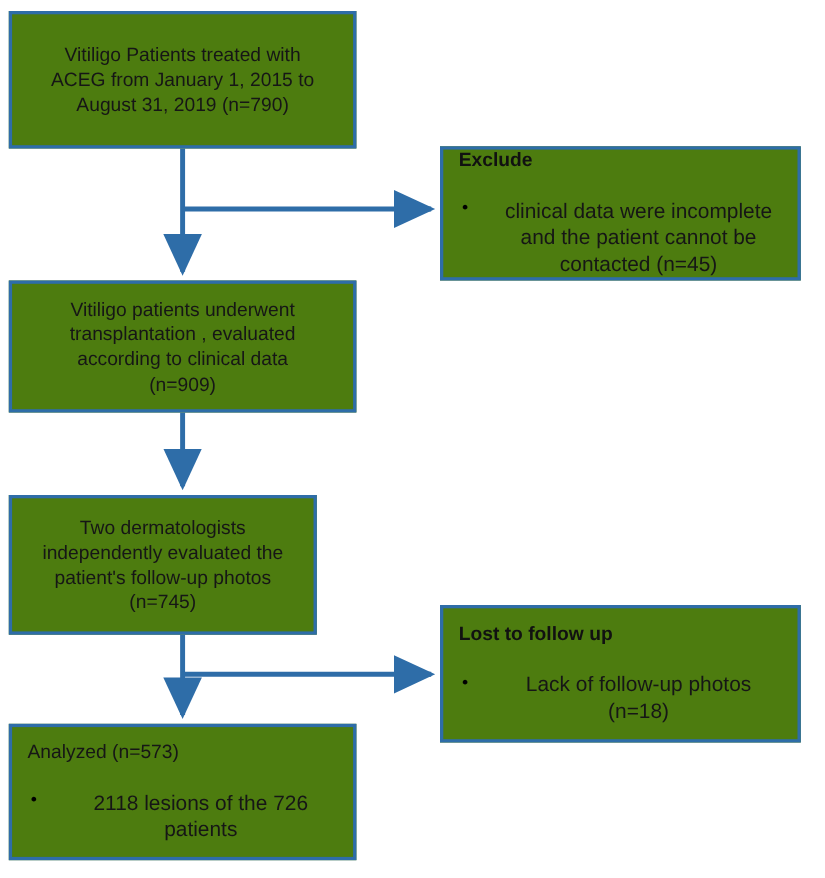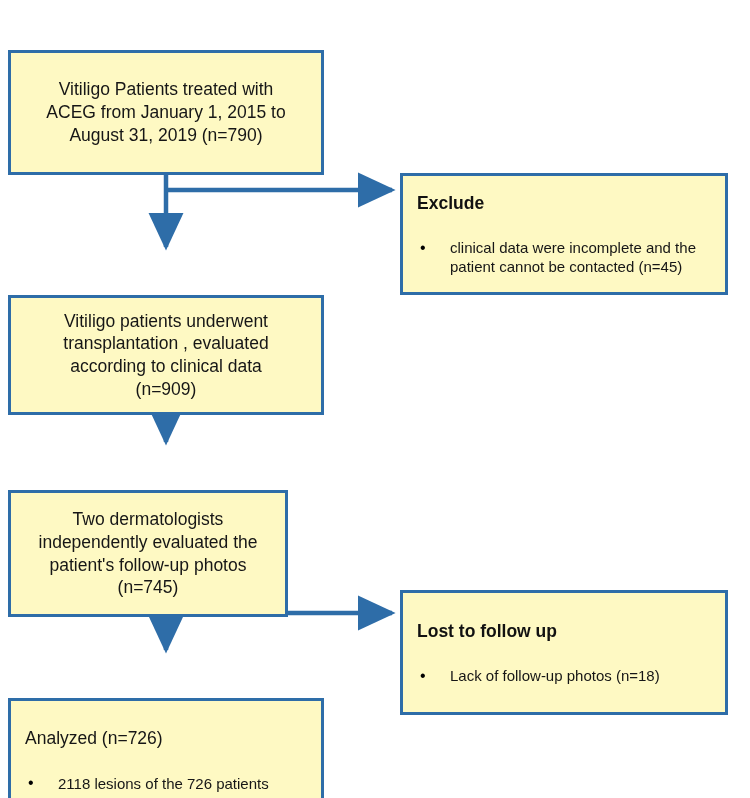--- a/index.html
+++ b/index.html
@@ -23,26 +23,25 @@
     position: absolute;
     left: 0;
     top: 0;
     width: 750px;
     height: 798px;
     pointer-events: none;
   }
   .node {
     position: absolute;
     box-sizing: border-box;
-    background: #fef9c3;
+    background: #4d7c0f;
     border: 3px solid #2E6DA8;
     display: flex;
     flex-direction: column;
     justify-content: center;
-    margin-top: 40px;
   }
   .node.centered {
     align-items: center;
     text-align: center;
   }
   .node-text {
     font-size: 17.5px;
     line-height: 1.30;
     color: #161616;
     white-space: pre-line;
@@ -67,25 +66,26 @@
     line-height: 1.28;
     padding: 0 14px;
   }
   ul.bullets {
     margin: 0;
     padding: 0 14px 0 14px;
     list-style: none;
   }
   ul.bullets li {
     position: relative;
-    font-size: 15px;
+    font-size: 19px;
     line-height: 1.28;
     color: #161616;
     padding-left: 33px;
     margin: 0;
+    text-align: center;
   }
   ul.bullets li::before {
     content: "\2022";
     position: absolute;
     left: 3px;
     top: -0.5px;
     font-size: 16px;
     color: #000000;
   }
   #box-source  { left: 8px;   top: 10px;  width: 316px; height: 125px; }
@@ -140,21 +140,21 @@
   </div>
 
   <div class="node centered" id="box-review">
     <div class="node-text">Two dermatologists
 independently evaluated the
 patient's follow-up photos
 (n=745)</div>
   </div>
 
   <div class="node left-aligned" id="box-analyzed">
-    <div class="node-plain">Analyzed (n=726)</div>
+    <div class="node-plain">Analyzed (n=573)</div>
     <ul class="bullets">
       <li>2118 lesions of the 726 patients</li>
     </ul>
   </div>
 
   <div class="node left-aligned" id="box-exclude">
     <div class="node-heading">Exclude</div>
     <ul class="bullets">
       <li>clinical data were incomplete and the patient cannot be contacted (n=45)</li>
     </ul>

